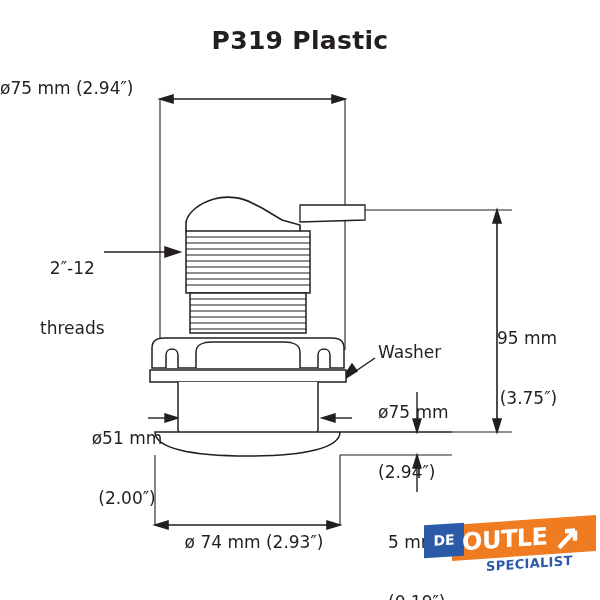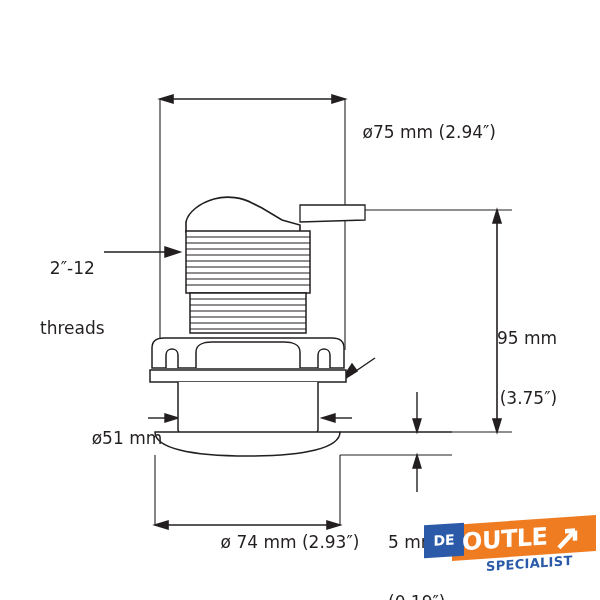--- a/index.html
+++ b/index.html
@@ -41,29 +41,27 @@
     letter-spacing: 0.3px;
     font-family: "DejaVu Sans", sans-serif;
   }
   .dim-label {
     font-size: 17px;
   }
   #dim-top-label {
     left: 0;
     top: 78px;
     width: 496px;
-    text-align: right;
-    margin-top: 44px;
+    text-align: left;
   }
   #dim-bottom-label {
     left: 0;
     top: 532px;
     width: 508px;
     text-align: center;
-    padding-left: 36px;
   }
   #threads-label {
     left: 40px;
     top: 218px;
     text-align: center;
   }
   #washer-label {
     left: 378px;
     top: 302px;
     text-align: left;
@@ -287,38 +285,45 @@
       <path d="M 178 382 L 178 430 L 180 436 L 316 436 L 318 430 L 318 382"></path>
     </g>
 
     <g fill="#ffffff" stroke="#231f20" stroke-width="1.5">
       <path d="M 155 432 L 340 432 C 340 448 305 456 248 456
                C 190 456 155 448 155 432 Z"></path>
     </g>
 
   </svg>
 
+  <div class="txt" id="page-title">P319 Plastic</div>
 
   <div class="txt dim-label" id="dim-top-label">ø75 mm (2.94″)</div>
 
   <div class="txt dim-label" id="dim-bottom-label">ø 74 mm (2.93″)</div>
 
   <div class="txt dim-label" id="threads-label">
     <div>2″-12</div>
     <div>threads</div>
   </div>
 
+  <div class="txt dim-label" id="washer-label">
+    <div>Washer</div>
+    <div>ø75 mm</div>
+    <div>(2.94″)</div>
+  </div>
 
   <div class="txt dim-label" id="height-label">
     <div>95 mm</div>
     <div>(3.75″)</div>
   </div>
 
   <div class="txt dim-label" id="shaft-label">
     <div>ø51 mm</div>
+    <div>(2.00″)</div>
   </div>
 
   <div class="txt dim-label" id="thickness-label">
     <div>5 mm</div>
     <div>(0.19″)</div>
   </div>
 
   <div id="watermark">
     <div id="wm-banner"></div>
     <div id="wm-de"></div>

